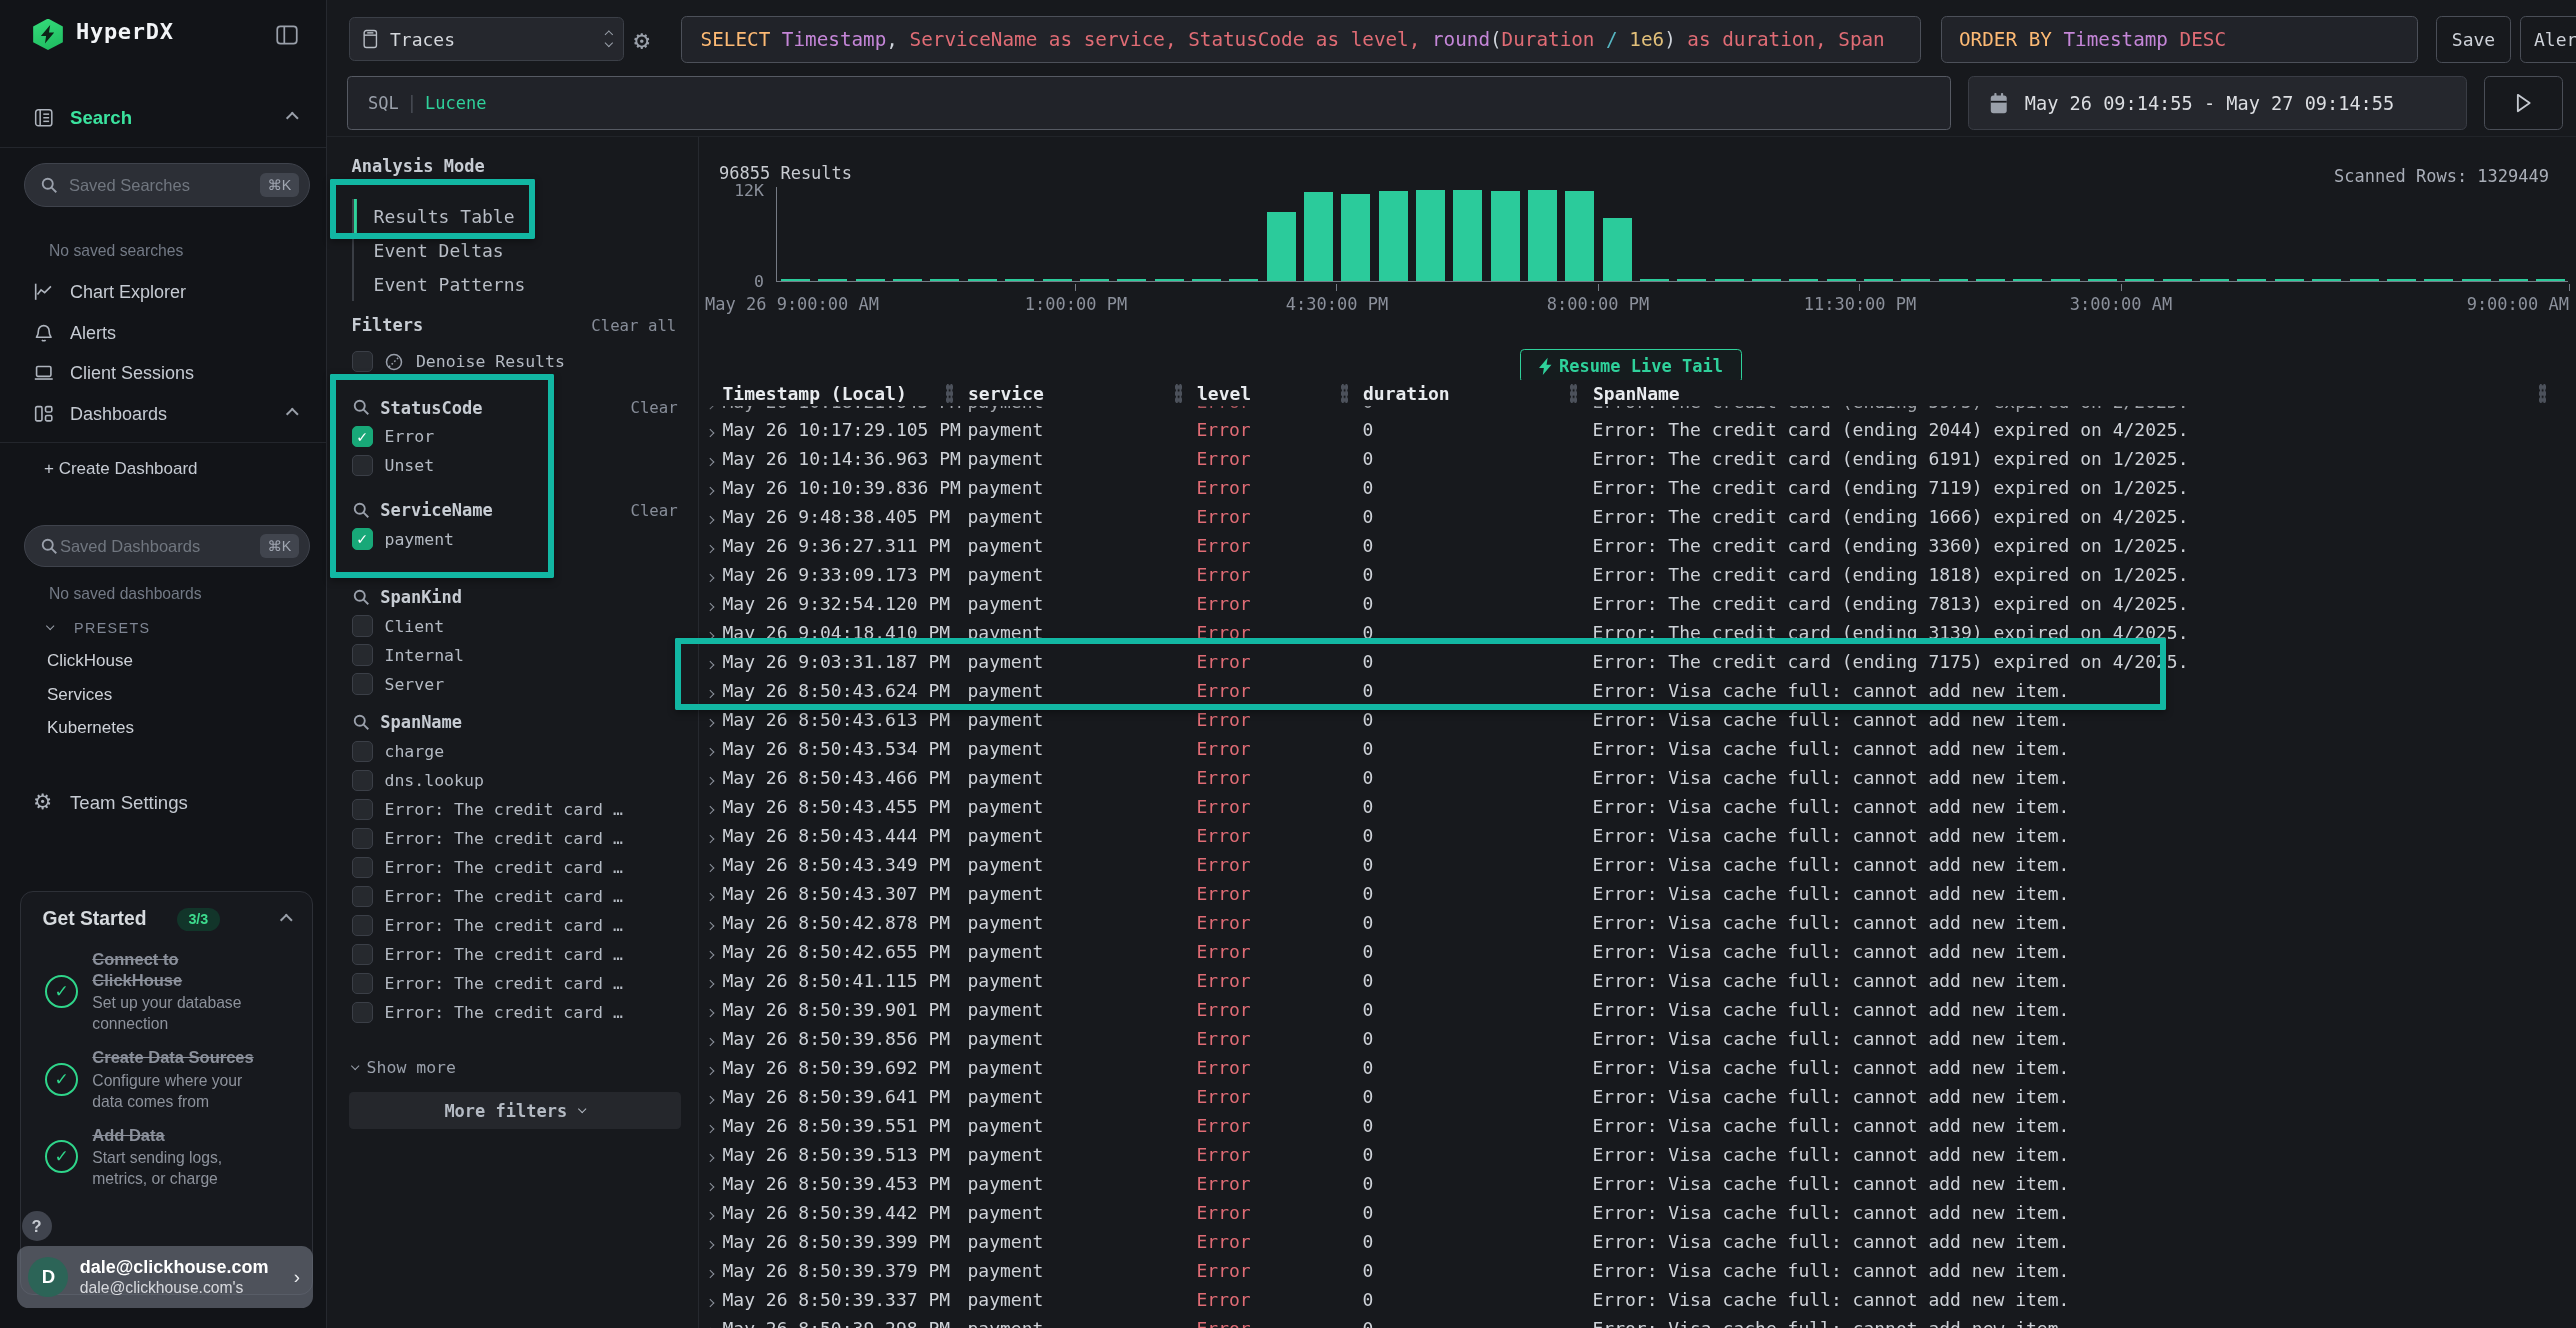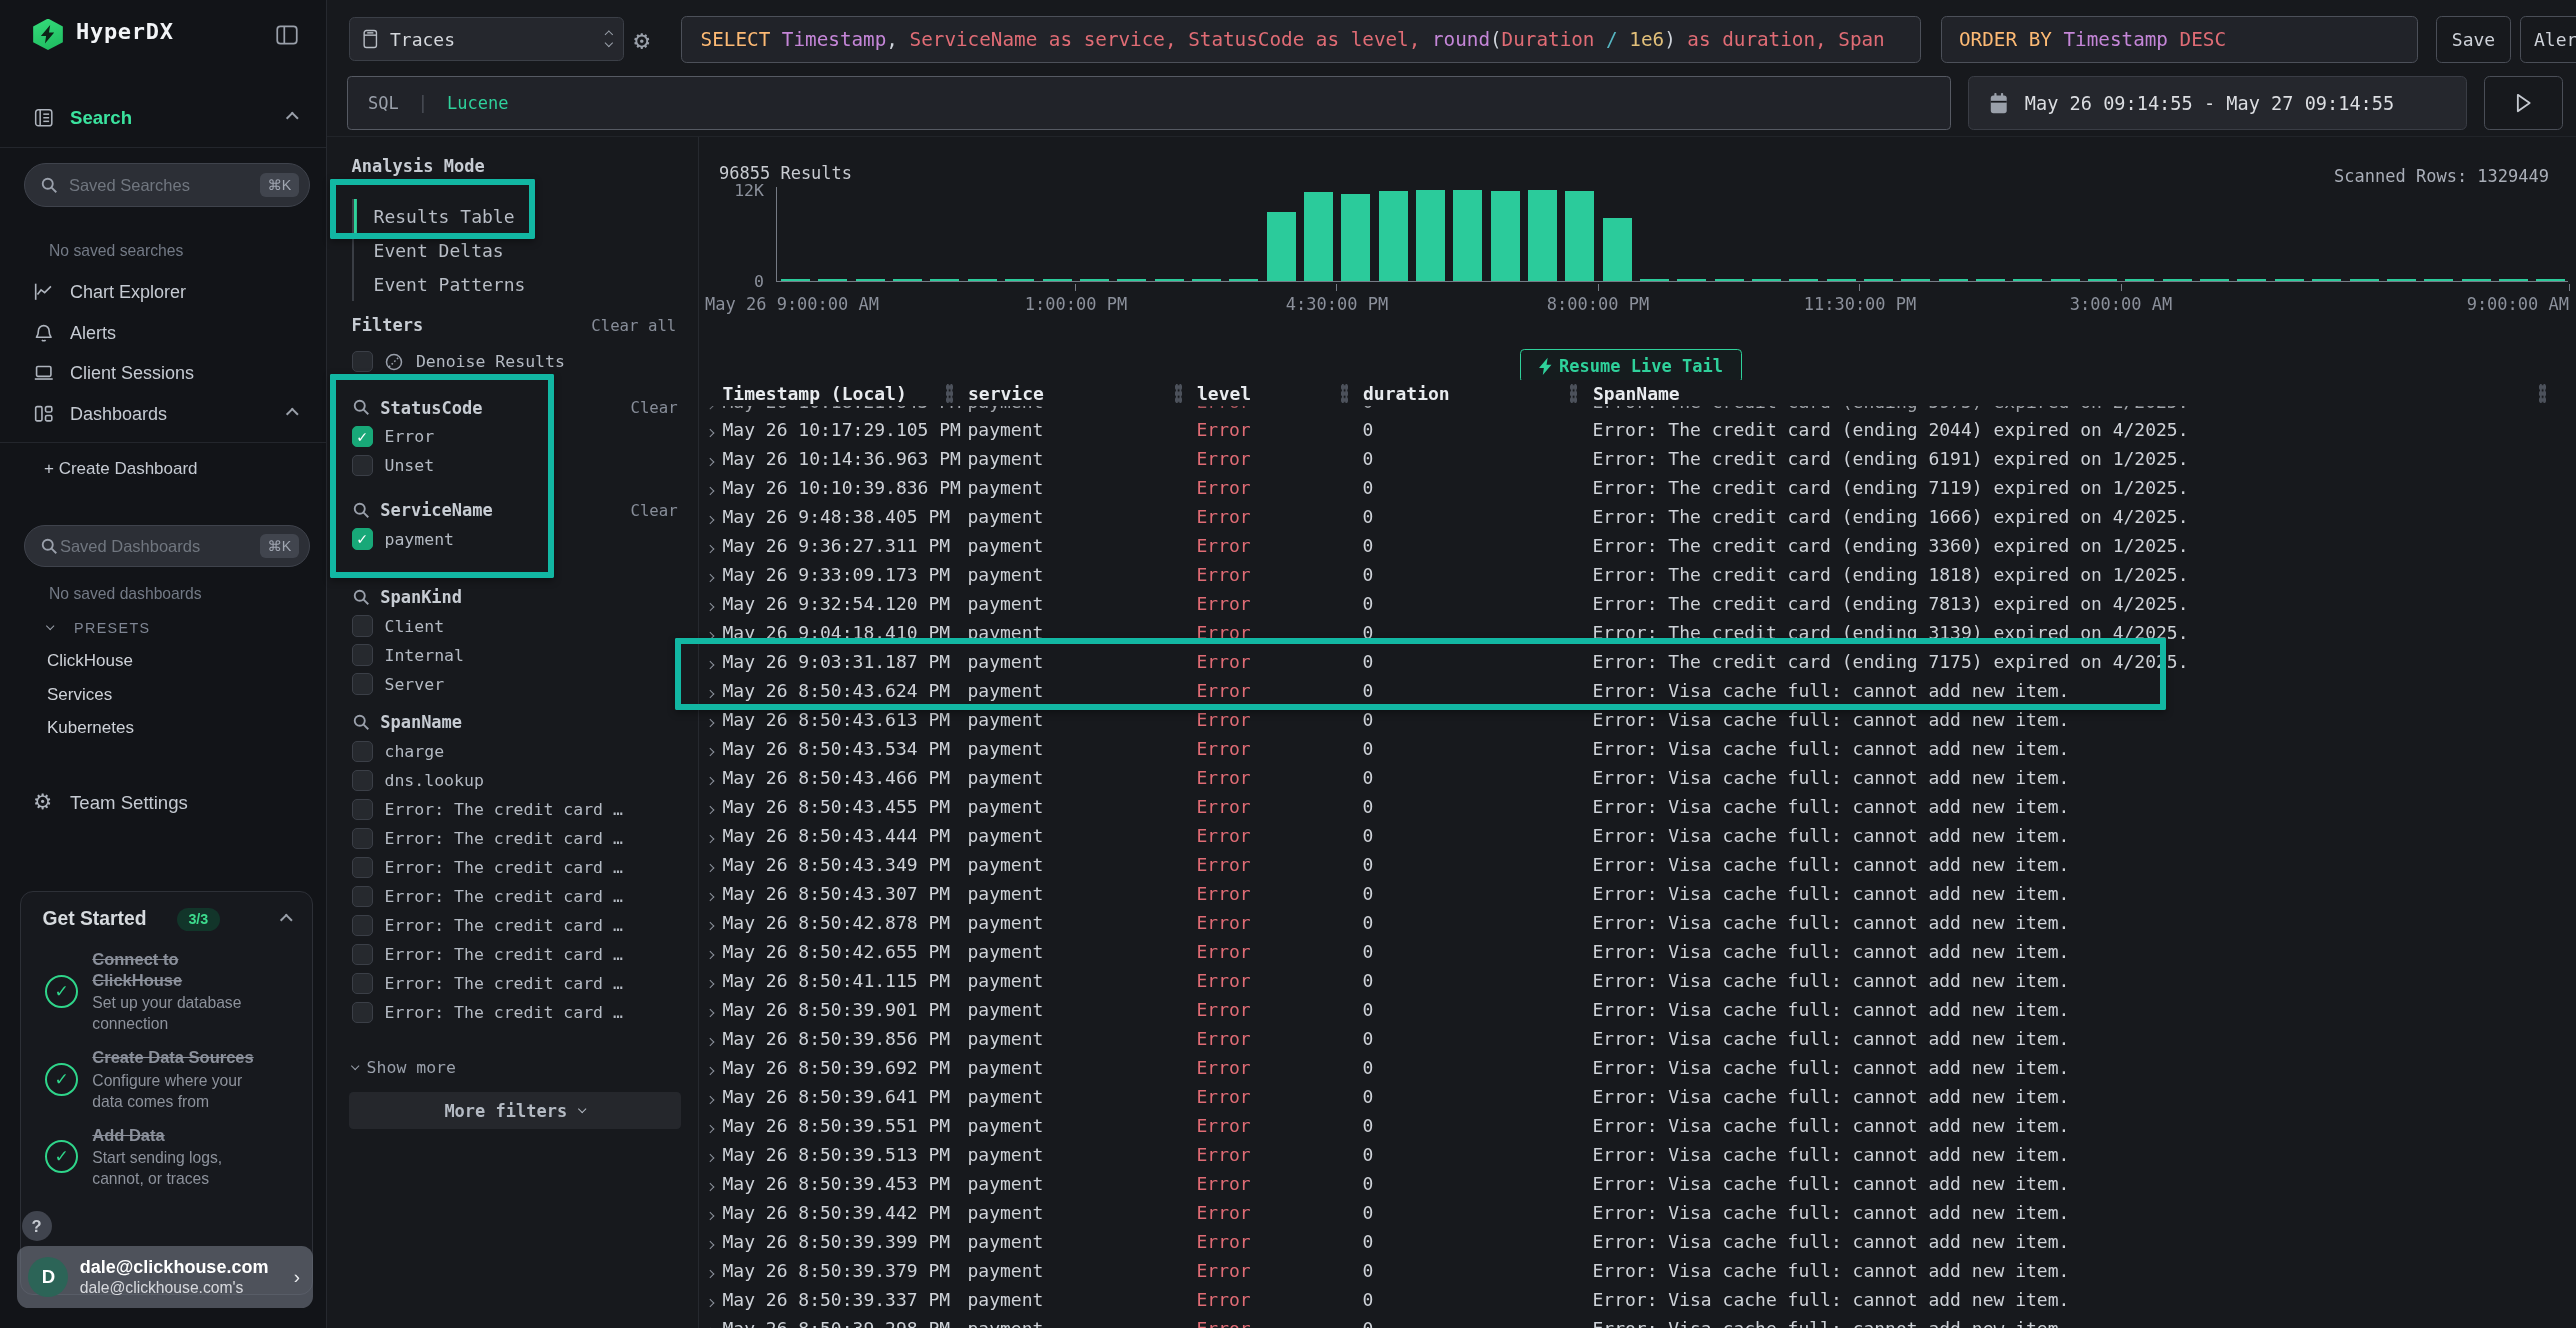--- a/index.html
+++ b/index.html
@@ -57,21 +57,21 @@
   .updn{margin-left:auto;display:flex;flex-direction:column;gap:2.9px}
   .updn .chev{width:5.7px;height:5.7px;border-width:1.4px}
   .gear{position:absolute;left:307px;top:18.6px;font-size:26px;color:#9aa0aa;line-height:43px}
   .qbox{position:absolute;left:354px;top:15.7px;width:1240px;height:47px;background:var(--bg-input);border:0.7px solid var(--bd-strong);border-radius:5.7px;display:flex;align-items:center;padding:0 18.6px;font:19.3px var(--mono);white-space:pre;overflow:hidden}
   .obox{position:absolute;left:1614px;top:15.7px;width:477px;height:47px;background:var(--bg-input);border:0.7px solid var(--bd-strong);border-radius:5.7px;display:flex;align-items:center;padding:0 17px;font:19.3px var(--mono);white-space:pre;overflow:hidden}
   .tk-kw{color:#fdba74;font-weight:normal}.tk-purple{color:var(--purple)}.tk-red{color:var(--red)}.tk-fg{color:var(--tx)}.tk-cyan{color:var(--cyan)}.tk-yellow{color:var(--yellow)}
   .tbtn{position:absolute;top:15.7px;height:47px;background:transparent;border:0.7px solid #4a4e57;border-radius:5.7px;color:#ced2d9;font:18px var(--mono);display:flex;align-items:center;justify-content:center}
   .srch{position:absolute;left:20px;top:76px;width:1604px;height:54px;background:var(--bg-input);border:0.7px solid #565a63;border-radius:4.3px;display:flex;align-items:center;padding:0 20px}
   .srch input{flex:1;background:transparent;border:none;outline:none;font:18.6px var(--mono);color:var(--tx)}
   .srch input::placeholder{color:#6b717d}
-  .langs{display:flex;align-items:flex-start;gap:19px;font:17px var(--mono)}
+  .langs{display:flex;align-items:flex-start;gap:8px;font:17px var(--mono)}
   .langs .sep{color:#4a4e57}
   .datebox{position:absolute;left:1641px;top:76px;width:499px;height:54px;background:var(--bg-sel);border:0.7px solid #3a3d45;border-radius:5.7px;display:flex;align-items:center;gap:15.7px;padding:0 18.6px;font:18.6px var(--mono);color:#dcdee2}
   .playbtn{position:absolute;left:2157px;top:76px;width:79px;height:54px;border:0.7px solid #4a4e57;border-radius:5.7px;display:flex;align-items:center;justify-content:center;color:#c6cad1}
   
   #fpanel{position:absolute;left:343px;top:137px;width:356px;height:1191px;border-right:0.7px solid var(--bd);padding:0 5.7px 0 5.7px}
   .pan-h{position:absolute;left:8.6px;top:18.6px;font:bold 17px var(--mono);color:#c7ccd3}
   #amodes{position:absolute;left:8.6px;top:62px;width:329px;border-left:2.1px solid #3a3e45}
   .amode{height:34px;display:flex;align-items:center;padding-left:20px;font:18px var(--mono);color:#b8bdc6;cursor:pointer}
   .amode.active{box-shadow:inset 2.9px 0 0 var(--accent)}
   #filters-head{position:absolute;left:8.6px;top:175px;width:329px;height:26px;display:flex;align-items:center}
@@ -245,21 +245,21 @@
           <div class="gs-check">✓</div>
           <div class="gs-txt">
             <div class="gs-t">Create Data Sources</div>
             <div class="gs-d">Configure where your data comes from</div>
           </div>
         </div>
         <div class="gs-item">
           <div class="gs-check">✓</div>
           <div class="gs-txt">
             <div class="gs-t">Add Data</div>
-            <div class="gs-d">Start sending logs, cannot, or traces</div>
+            <div class="gs-d">Start sending logs, metrics, or charge</div>
           </div>
         </div>
       </div>
   </div>
 
   <div id="help-fab">?</div>
 
   <div id="userchip">
     <div class="uava">D</div>
     <div style="margin-left:11.4px">

